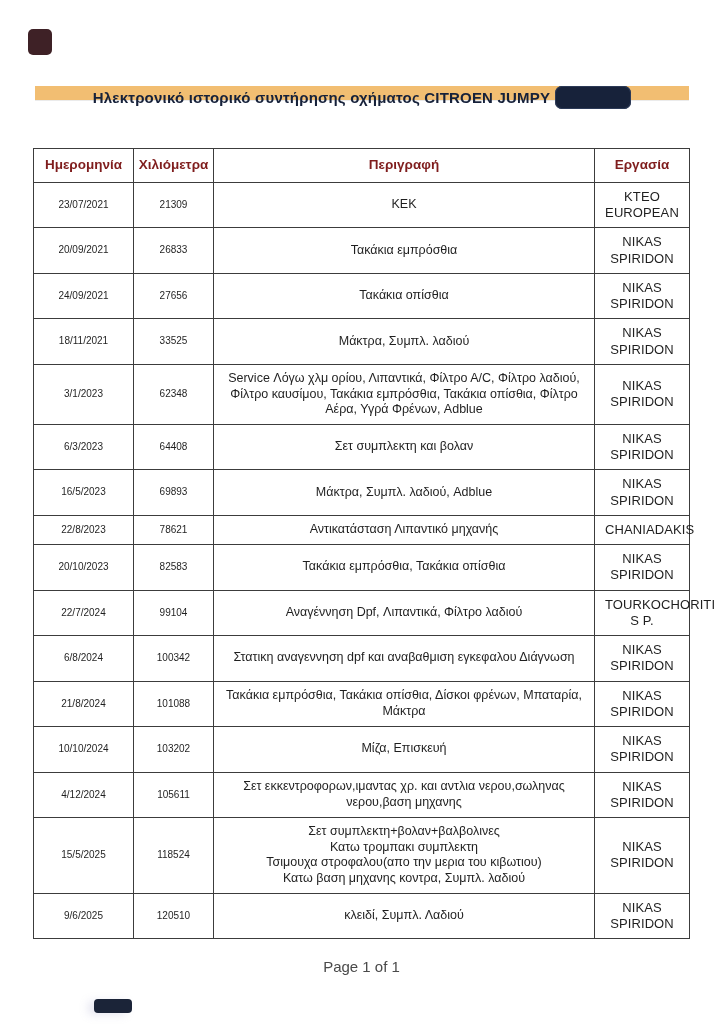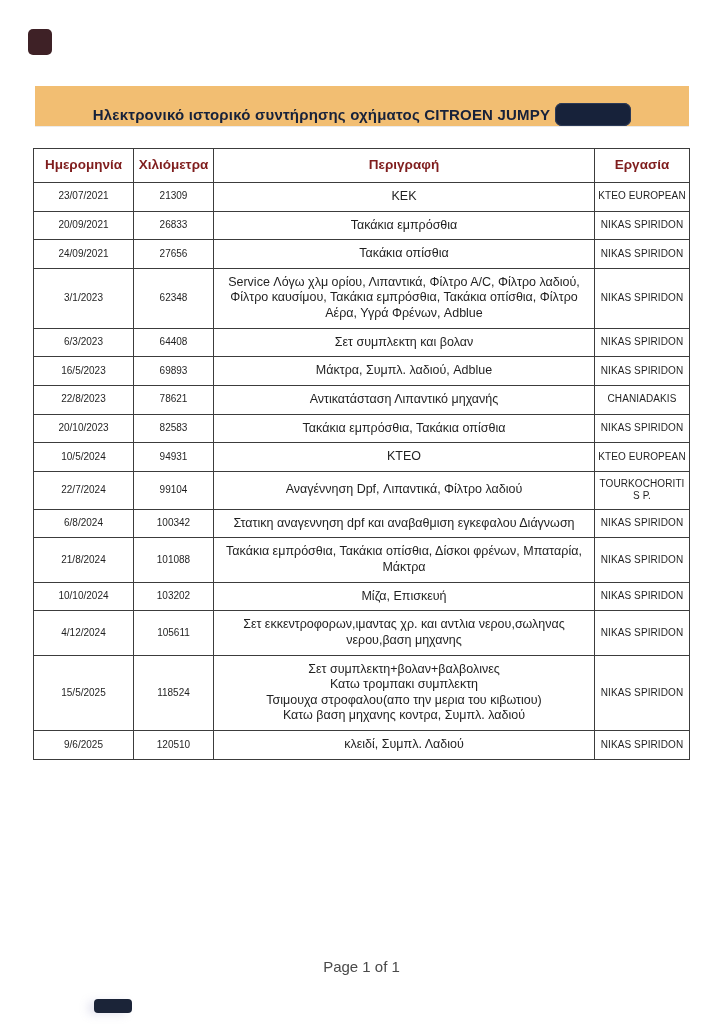--- a/index.html
+++ b/index.html
@@ -11,22 +11,22 @@
   .mark-top-left{
     position:absolute;left:28px;top:29px;width:24px;height:26px;
     background:#3e2126;border-radius:5px;
   }
   .mark-bottom-left{
     position:absolute;left:94px;top:999px;width:38px;height:14px;
     background:#1b2438;border-radius:4px;box-shadow:-6px 2px 8px rgba(160,160,200,.25);
   }
   
   .banner{
-    position:absolute;left:35px;top:86px;width:654px;height:40px;
-    background:#f2be72;display:flex;align-items:flex-end;justify-content:center;
+    position:absolute;left:35px;top:86px;width:654px;height:14px;
+    background:#f2be72;display:flex;align-items:flex-start;justify-content:center;
     box-shadow:0 1px 0 rgba(0,0,0,.08);
   }
   .banner-title{
     font-weight:bold;font-size:15px;color:#16213a;letter-spacing:.2px;white-space:nowrap;
   }
   .redaction-box{
     display:inline-block;width:76px;height:23px;background:#17223a;
     border-radius:7px;margin-left:5px;vertical-align:-6px;
     box-shadow:0 0 0 1px #2c3a57 inset;
   }
@@ -36,21 +36,21 @@
     border-collapse:collapse;table-layout:fixed;
   }
   .doc-table th,.doc-table td{
     border:1px solid #3c3c3c;text-align:center;vertical-align:middle;
     padding:7px 6px;font-size:12.5px;line-height:1.25;
   }
   .doc-table th{
     font-weight:bold;font-size:13.5px;padding:8px 4px;color:#7f1d1d;
   }
   td.cell-description{white-space:pre-line;padding:6px 10px;}
-  td.cell-workshop{font-size:10px;padding:6px 2px;letter-spacing:.1px;}
+  td.cell-workshop{font-size:13px;padding:6px 10px;letter-spacing:.1px;}
   td.cell-date,td.cell-km{font-size:10px;}
   
   .page-footer{
     position:absolute;left:0;top:958px;width:723px;text-align:center;
     font-size:15px;color:#4a4a4a;
   }
 </style>
 </head>
 <body>
 
@@ -91,20 +91,26 @@
     <td class="cell-workshop">NIKAS SPIRIDON</td>
   </tr>
 
   <tr>
     <td class="cell-date">24/09/2021</td>
     <td class="cell-km">27656</td>
     <td class="cell-description">Τακάκια οπίσθια</td>
     <td class="cell-workshop">NIKAS SPIRIDON</td>
   </tr>
 
+  <tr>
+    <td class="cell-date">18/11/2021</td>
+    <td class="cell-km">33525</td>
+    <td class="cell-description">Μάκτρα, Συμπλ. λαδιού</td>
+    <td class="cell-workshop">NIKAS SPIRIDON</td>
+  </tr>
 
 
   <tr>
     <td class="cell-date">3/1/2023</td>
     <td class="cell-km">62348</td>
     <td class="cell-description">Service Λόγω χλμ ορίου, Λιπαντικά, Φίλτρο Α/C, Φίλτρο λαδιού, Φίλτρο καυσίμου, Τακάκια εμπρόσθια, Τακάκια οπίσθια, Φίλτρο Αέρα, Υγρά Φρένων, Adblue</td>
     <td class="cell-workshop">NIKAS SPIRIDON</td>
   </tr>
 
   <tr>
@@ -130,26 +136,20 @@
   </tr>
 
   <tr>
     <td class="cell-date">20/10/2023</td>
     <td class="cell-km">82583</td>
     <td class="cell-description">Τακάκια εμπρόσθια, Τακάκια οπίσθια</td>
     <td class="cell-workshop">NIKAS SPIRIDON</td>
   </tr>
 
 
-  <tr>
-    <td class="cell-date">10/5/2024</td>
-    <td class="cell-km">94931</td>
-    <td class="cell-description">ΚΤΕΟ</td>
-    <td class="cell-workshop">ΚΤΕΟ EUROPEAN</td>
-  </tr>
 
   <tr>
     <td class="cell-date">22/7/2024</td>
     <td class="cell-km">99104</td>
     <td class="cell-description">Αναγέννηση Dpf, Λιπαντικά, Φίλτρο λαδιού</td>
     <td class="cell-workshop">TOURKOCHORITI S P.</td>
   </tr>
 
   <tr>
     <td class="cell-date">6/8/2024</td>

